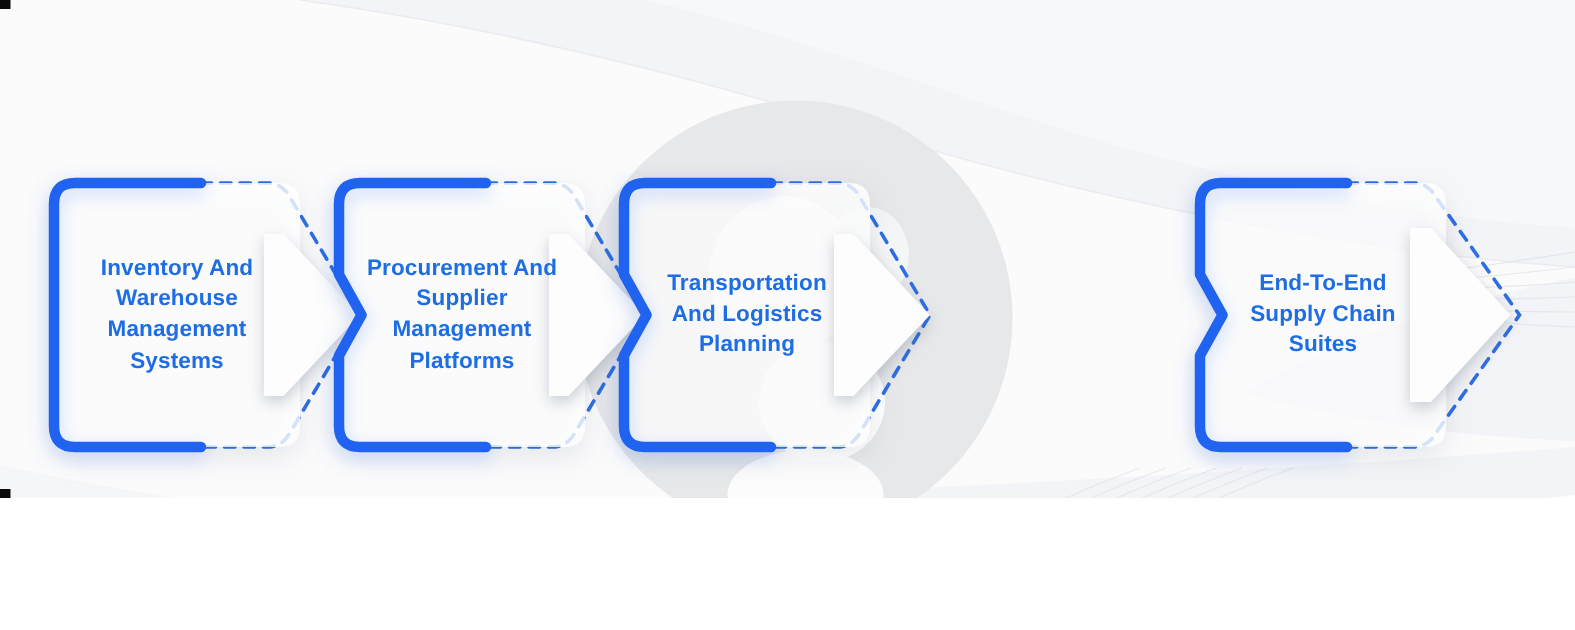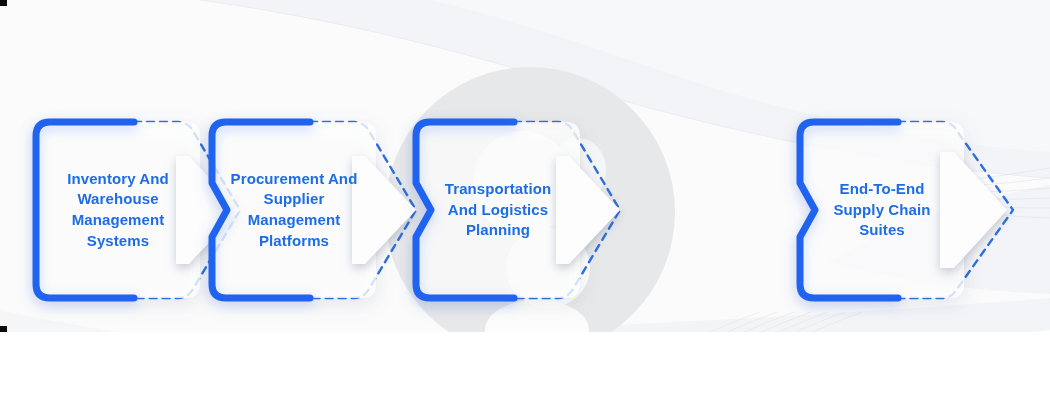--- a/index.html
+++ b/index.html
@@ -83,21 +83,21 @@
         <path class="body-path" d="M20 6 H156 Q170 6 170 20 V168 Q170 182 156 182 H20 Q6 182 6 168 V20 Q6 6 20 6 Z"></path>
         <path class="arrow-path" d="M146 40 L159 40 L210 94 L159 148 L146 148 Z"></path>
         <path class="border-path" d="M104 6 H20 Q6 6 6 20 V168 Q6 182 20 182 H104"></path>
       </svg>
     <div class="card-label">Inventory And
 Warehouse
 Management
 Systems</div>
   </div>
 
-  <div class="card card-z2" style="left:206px">
+  <div class="card card-z2" style="left:220px">
     <svg class="card-shape" width="240" height="212" viewBox="0 0 240 212">
         <path class="dash-path" d="M104 6 H148 Q158 6 163 15 L210 94 L163 173 Q158 182 148 182 H104"></path>
         <path class="body-path" d="M20 6 H156 Q170 6 170 20 V168 Q170 182 156 182 H20 Q6 182 6 168 V121 L21 94 L6 67 V20 Q6 6 20 6 Z"></path>
         <path class="arrow-path" d="M146 40 L159 40 L210 94 L159 148 L146 148 Z"></path>
         <path class="border-path" d="M104 6 H20 Q6 6 6 20 V67 L21 94 L6 121 V168 Q6 182 20 182 H104"></path>
       </svg>
     <div class="card-label">Procurement And
 Supplier
 Management
 Platforms</div>

